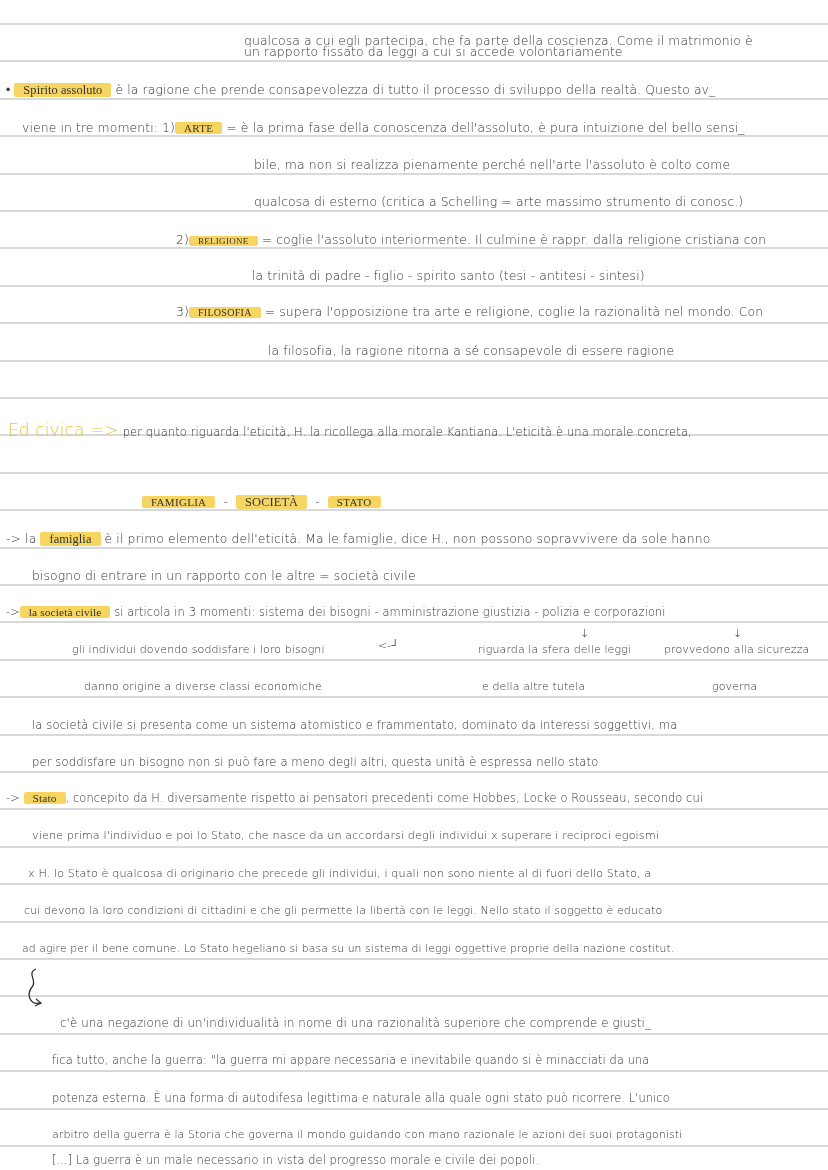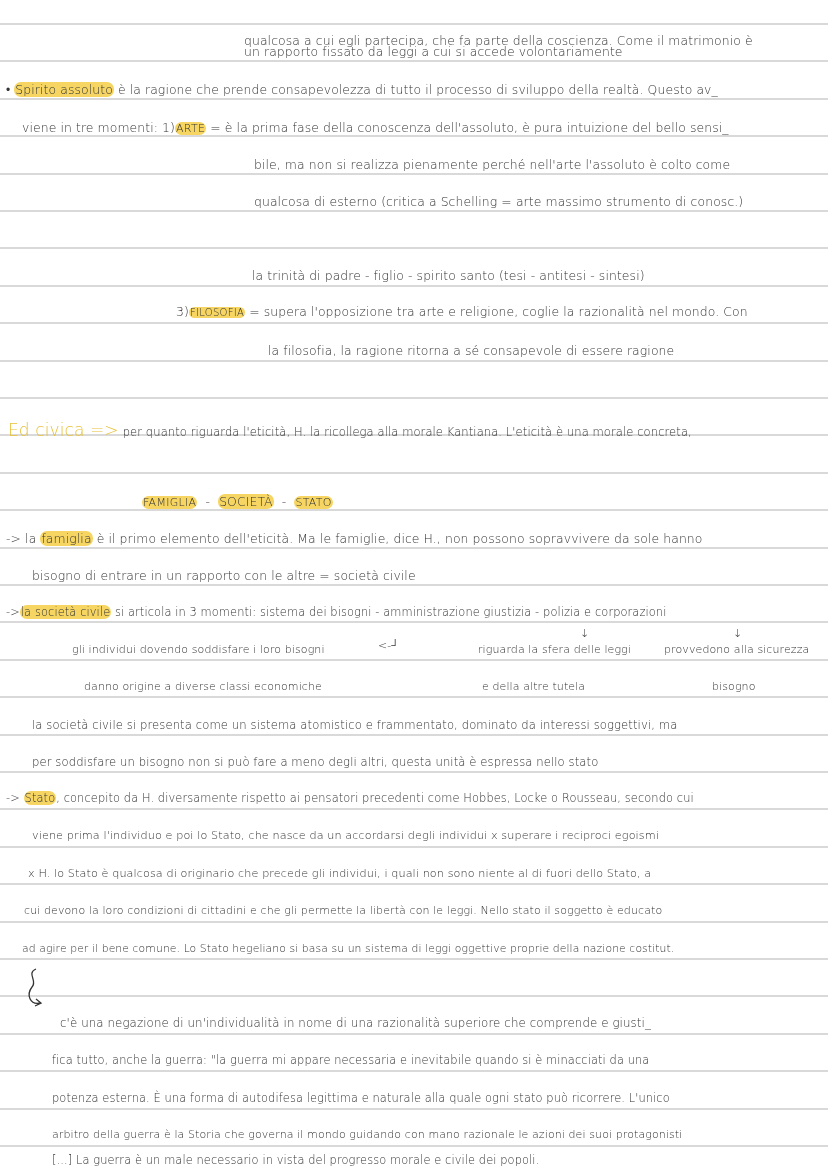--- a/index.html
+++ b/index.html
@@ -26,22 +26,23 @@
     position: absolute;
     white-space: nowrap;
     font-size: 12.4px;
     letter-spacing: 0.1px;
     font-weight: 300;
     line-height: 16px;
     color: #333;
   }
   .hl {
     background: #f6d562;
-    border-radius: 7px;
-    padding: 0 1px;
+    border-radius: 2px;
+    padding: 0 9px;
+    font-family: Liberation Serif, serif;
   }
   .hl-caps { font-size: 11px; letter-spacing: 0.3px; }
   .yellow-ink { color: #e8c13a; font-size: 17px; }
   .bullet { font-size: 12px; }
   .arrow { color: #444; }
   .small { font-size: 11px; }
   .curve { position: absolute; }
 </style>
 </head>
 <body>
@@ -58,20 +59,24 @@
   </div>
 
   <div class="line" style="left:22px; top:120px;">
     <span>viene in tre momenti: 1)</span><span class="hl hl-caps">ARTE</span>
     <span>= è la prima fase della conoscenza dell'assoluto, è pura intuizione del bello sensi_</span>
   </div>
 
   <div class="line" style="left:254px; top:157px;">bile, ma non si realizza pienamente perché nell'arte l'assoluto è colto come</div>
   <div class="line" style="left:254px; top:194px;">qualcosa di esterno (critica a Schelling = arte massimo strumento di conosc.)</div>
 
+  <div class="line" style="left:176px; top:232px;">
+    <span>2)</span><span class="hl hl-caps" style="font-size:9px;">RELIGIONE</span>
+    <span>= coglie l'assoluto interiormente. Il culmine è rappr. dalla religione cristiana con</span>
+  </div>
 
   <div class="line" style="left:252px; top:268px;">la trinità di padre - figlio - spirito santo (tesi - antitesi - sintesi)</div>
 
   <div class="line" style="left:176px; top:304px;">
     <span>3)</span><span class="hl hl-caps" style="font-size:10px;">FILOSOFIA</span>
     <span>= supera l'opposizione tra arte e religione, coglie la razionalità nel mondo. Con</span>
   </div>
 
   <div class="line" style="left:268px; top:343px;">la filosofia, la ragione ritorna a sé consapevole di essere ragione</div>
 
@@ -105,21 +110,21 @@
 
   <div class="line small" style="left:72px; top:642px;">gli individui dovendo soddisfare i loro bisogni</div>
   <div class="line small" style="left:378px; top:638px;">&lt;-┘</div>
   <div class="line small" style="left:478px; top:642px;">riguarda la sfera delle leggi</div>
   <div class="line small" style="left:664px; top:642px;">provvedono alla sicurezza</div>
   <div class="line small" style="left:580px; top:626px;">↓</div>
   <div class="line small" style="left:733px; top:626px;">↓</div>
 
   <div class="line small" style="left:84px; top:679px;text-align:center;">danno origine a diverse classi economiche</div>
   <div class="line small" style="left:482px; top:679px;">e della altre tutela</div>
-  <div class="line small" style="left:712px; top:679px;">bisogno</div>
+  <div class="line small" style="left:712px; top:679px;">governa</div>
 
   <div class="line" style="left:32px; top:717px; font-size:11.6px;">la società civile si presenta come un sistema atomistico e frammentato, dominato da interessi soggettivi, ma</div>
   <div class="line" style="left:32px; top:754px; font-size:11.6px;">per soddisfare un bisogno non si può fare a meno degli altri, questa unità è espressa nello stato</div>
 
   <div class="line" style="left:6px; top:790px; font-size:11.4px;">
     <span class="arrow">-&gt;</span>
     <span class="hl">Stato</span><span>, concepito da H. diversamente rispetto ai pensatori precedenti come Hobbes, Locke o Rousseau, secondo cui</span>
   </div>
 
   <div class="line" style="left:32px; top:828px; font-size:11.2px;">viene prima l'individuo e poi lo Stato, che nasce da un accordarsi degli individui x superare i reciproci egoismi</div>

